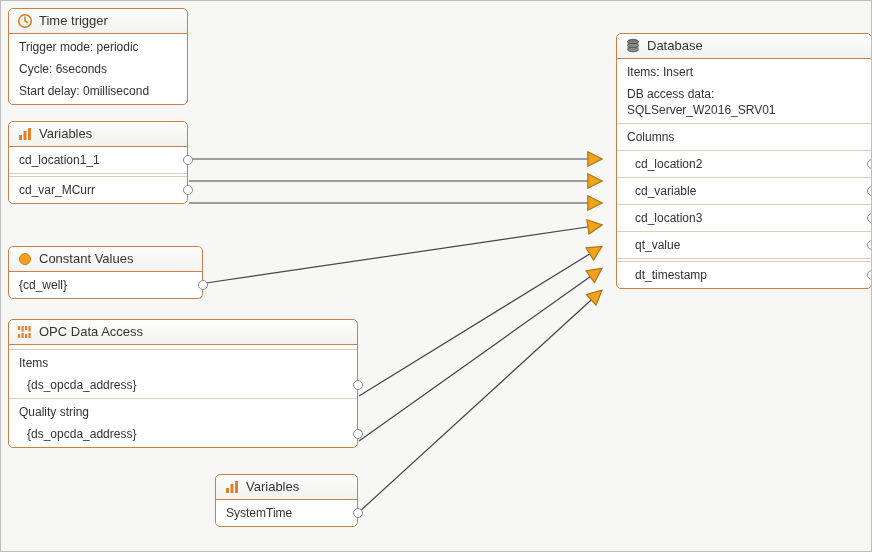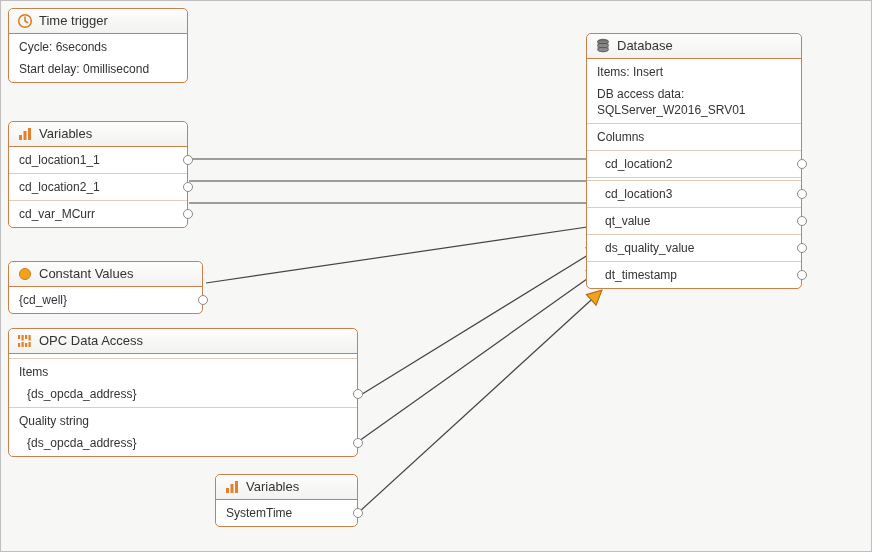--- a/index.html
+++ b/index.html
@@ -45,60 +45,60 @@
   <div class="node-header">
     <span class="icon icon-clock">
       <svg viewBox="0 0 16 16">
             <circle cx="8" cy="8" r="6.3" fill="none" stroke="#d97b1a" stroke-width="1.5"></circle>
             <path d="M8 4v4l2.7 1.7" stroke="#d97b1a" stroke-width="1.5" fill="none" stroke-linecap="round"></path>
           </svg>
     </span>
     <span>Time trigger</span>
   </div>
   <div class="node-body">
+    <div class="row">Trigger mode: periodic</div>
     <div class="row">Cycle: 6seconds</div>
     <div class="row">Start delay: 0millisecond</div>
   </div>
 </div>
 
 <div class="node" style="left:7px;top:120px;width:180px">
   <div class="node-header">
     <span class="icon icon-bars">
       <svg viewBox="0 0 16 16">
             <rect x="2" y="9" width="3" height="5" fill="#e2812a"></rect>
             <rect x="6.5" y="5" width="3" height="9" fill="#e2812a"></rect>
             <rect x="11" y="2" width="3" height="12" fill="#e2812a"></rect>
           </svg>
     </span>
     <span>Variables</span>
   </div>
   <div class="node-body">
     <div class="row"><span>cd_location1_1</span><span class="port-out"></span></div>
     <div class="sep"></div>
-    <div class="row"><span>cd_location2_1</span><span class="port-out"></span></div>
     <div class="sep"></div>
     <div class="row"><span>cd_var_MCurr</span><span class="port-out"></span></div>
   </div>
 </div>
 
-<div class="node" style="left:7px;top:260px;width:195px">
+<div class="node" style="left:7px;top:245px;width:195px">
   <div class="node-header">
     <span class="icon icon-dot">
       <svg viewBox="0 0 16 16">
             <circle cx="8" cy="8" r="5.5" fill="#f4a11b" stroke="#cf7d15" stroke-width="1"></circle>
           </svg>
     </span>
     <span>Constant Values</span>
   </div>
   <div class="node-body">
     <div class="row"><span>{cd_well}</span><span class="port-out"></span></div>
   </div>
 </div>
 
-<div class="node" style="left:7px;top:327px;width:350px">
+<div class="node" style="left:7px;top:318px;width:350px">
   <div class="node-header">
     <span class="icon icon-opc">
       <svg viewBox="0 0 16 16">
         <rect x="1" y="2" width="2.2" height="4" fill="#e2812a"></rect>
             <rect x="1" y="10" width="2.2" height="4" fill="#e2812a"></rect>
         <rect x="4.5" y="2" width="2.2" height="5.5" fill="#e2812a"></rect>
             <rect x="4.5" y="9" width="2.2" height="5" fill="#e2812a"></rect>
         <rect x="8" y="2" width="2.2" height="4" fill="#e2812a"></rect>
             <rect x="8" y="10" width="2.2" height="4" fill="#e2812a"></rect>
         <rect x="11.5" y="2" width="2.2" height="5.5" fill="#e2812a"></rect>
@@ -126,45 +126,45 @@
             <rect x="11" y="2" width="3" height="12" fill="#e2812a"></rect>
           </svg>
     </span>
     <span>Variables</span>
   </div>
   <div class="node-body">
     <div class="row"><span>SystemTime</span><span class="port-out"></span></div>
   </div>
 </div>
 
-<div class="node" style="left:585px;top:32px;width:216px">
+<div class="node" style="left:615px;top:32px;width:256px">
   <div class="node-header">
     <span class="icon icon-db">
       <svg viewBox="0 0 16 16">
         <ellipse cx="8" cy="3.5" rx="5.5" ry="2.2" fill="#6d6d6d"></ellipse>
         <path d="M2.5 3.5v8.5c0 1.2 2.5 2.2 5.5 2.2s5.5-1 5.5-2.2V3.5" fill="#8a8a8a"></path>
         <ellipse cx="8" cy="7.5" rx="5.5" ry="2.2" fill="none" stroke="#555" stroke-width="0.7"></ellipse>
         <ellipse cx="8" cy="11.5" rx="5.5" ry="2.2" fill="none" stroke="#555" stroke-width="0.7"></ellipse>
         <ellipse cx="8" cy="3.5" rx="5.5" ry="2.2" fill="none" stroke="#444" stroke-width="0.7"></ellipse>
       </svg>
     </span>
     <span>Database</span>
   </div>
   <div class="node-body">
     <div class="row">Items: Insert</div>
     <div class="row">DB access data: SQLServer_W2016_SRV01</div>
     <div class="sep"></div>
     <div class="row">Columns</div>
     <div class="sep"></div>
     <div class="row indent"><span>cd_location2</span><span class="port-in"></span></div>
     <div class="sep"></div>
+    <div class="row indent"><span>cd_variable</span><span class="port-in"></span></div>
     <div class="sep"></div>
     <div class="row indent"><span>cd_location3</span><span class="port-in"></span></div>
     <div class="sep"></div>
     <div class="row indent"><span>qt_value</span><span class="port-in"></span></div>
     <div class="sep"></div>
-    <div class="row indent"><span>ds_quality_value</span><span class="port-in"></span></div>
     <div class="sep"></div>
     <div class="row indent"><span>dt_timestamp</span><span class="port-in"></span></div>
   </div>
 </div>
 
 </div>
 
 </body></html>

